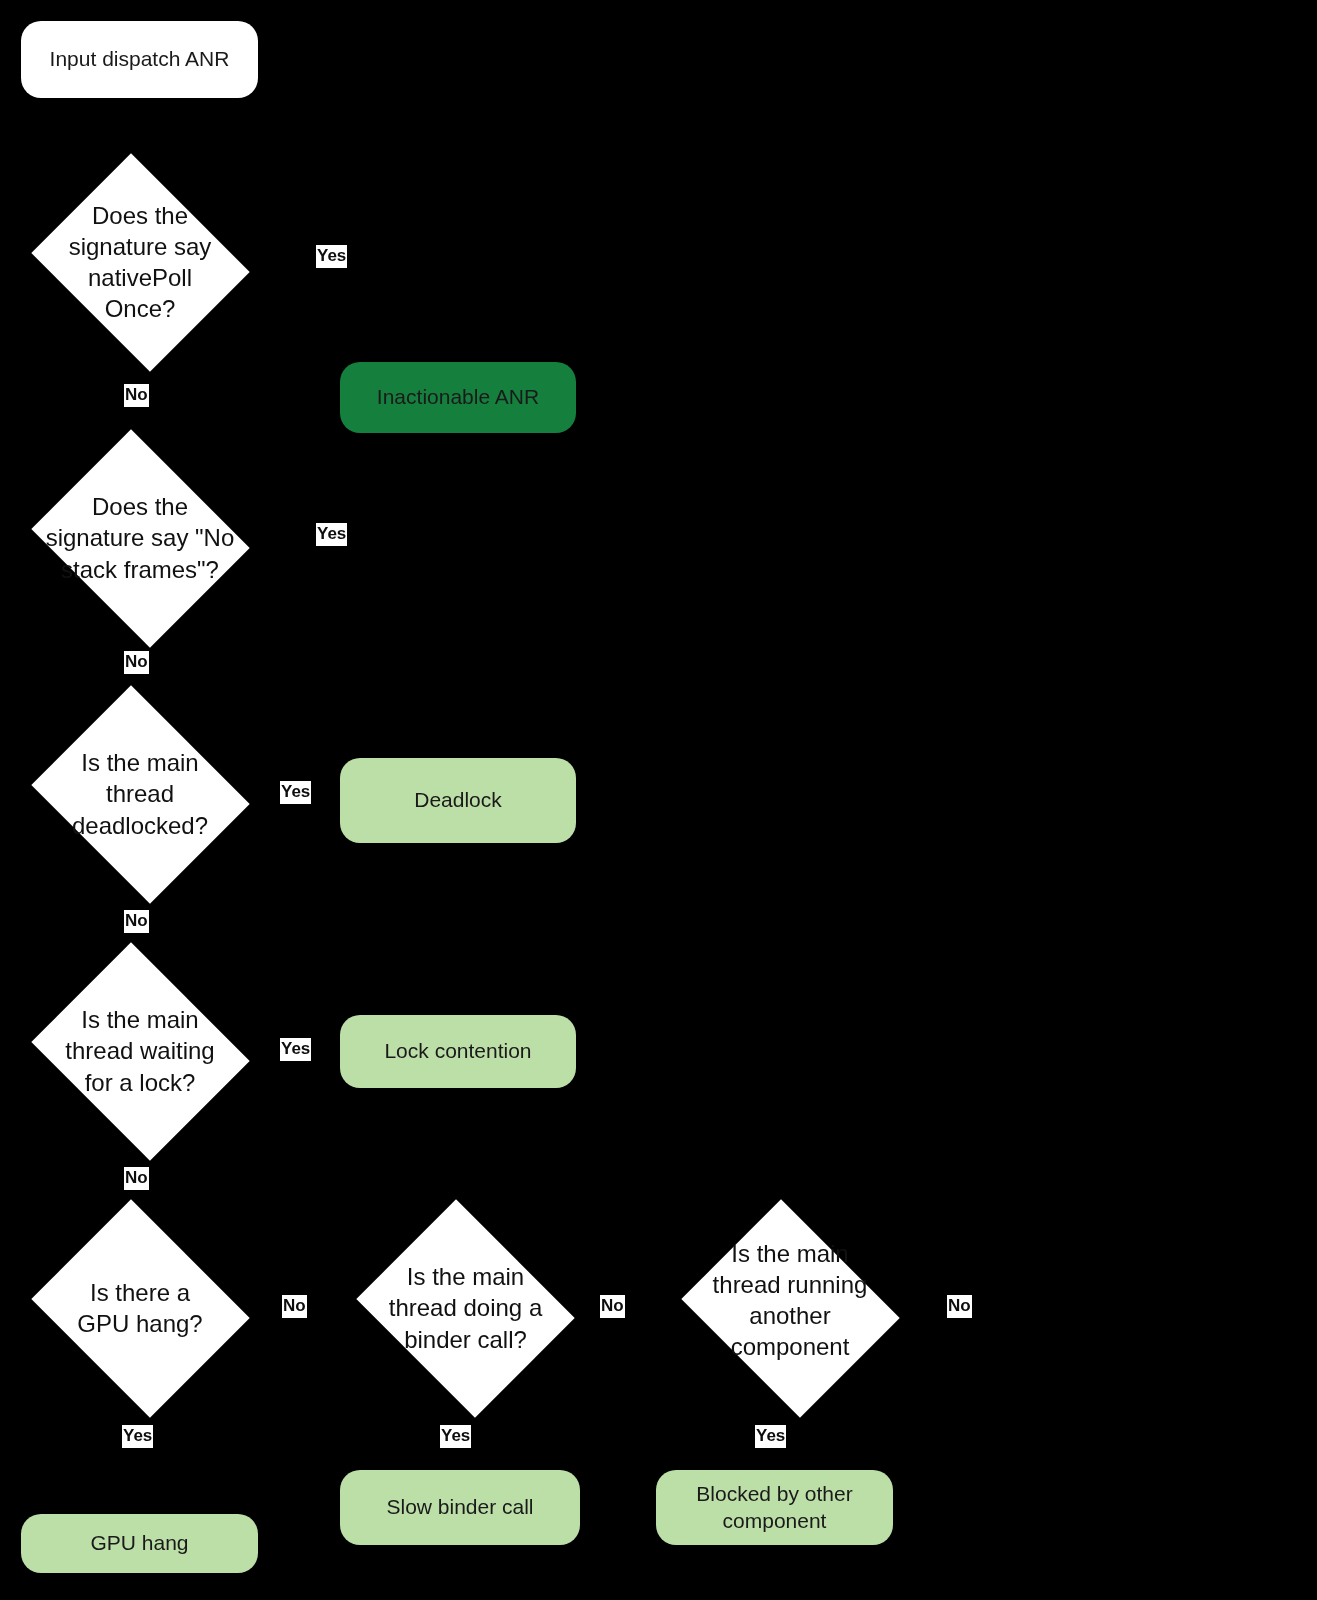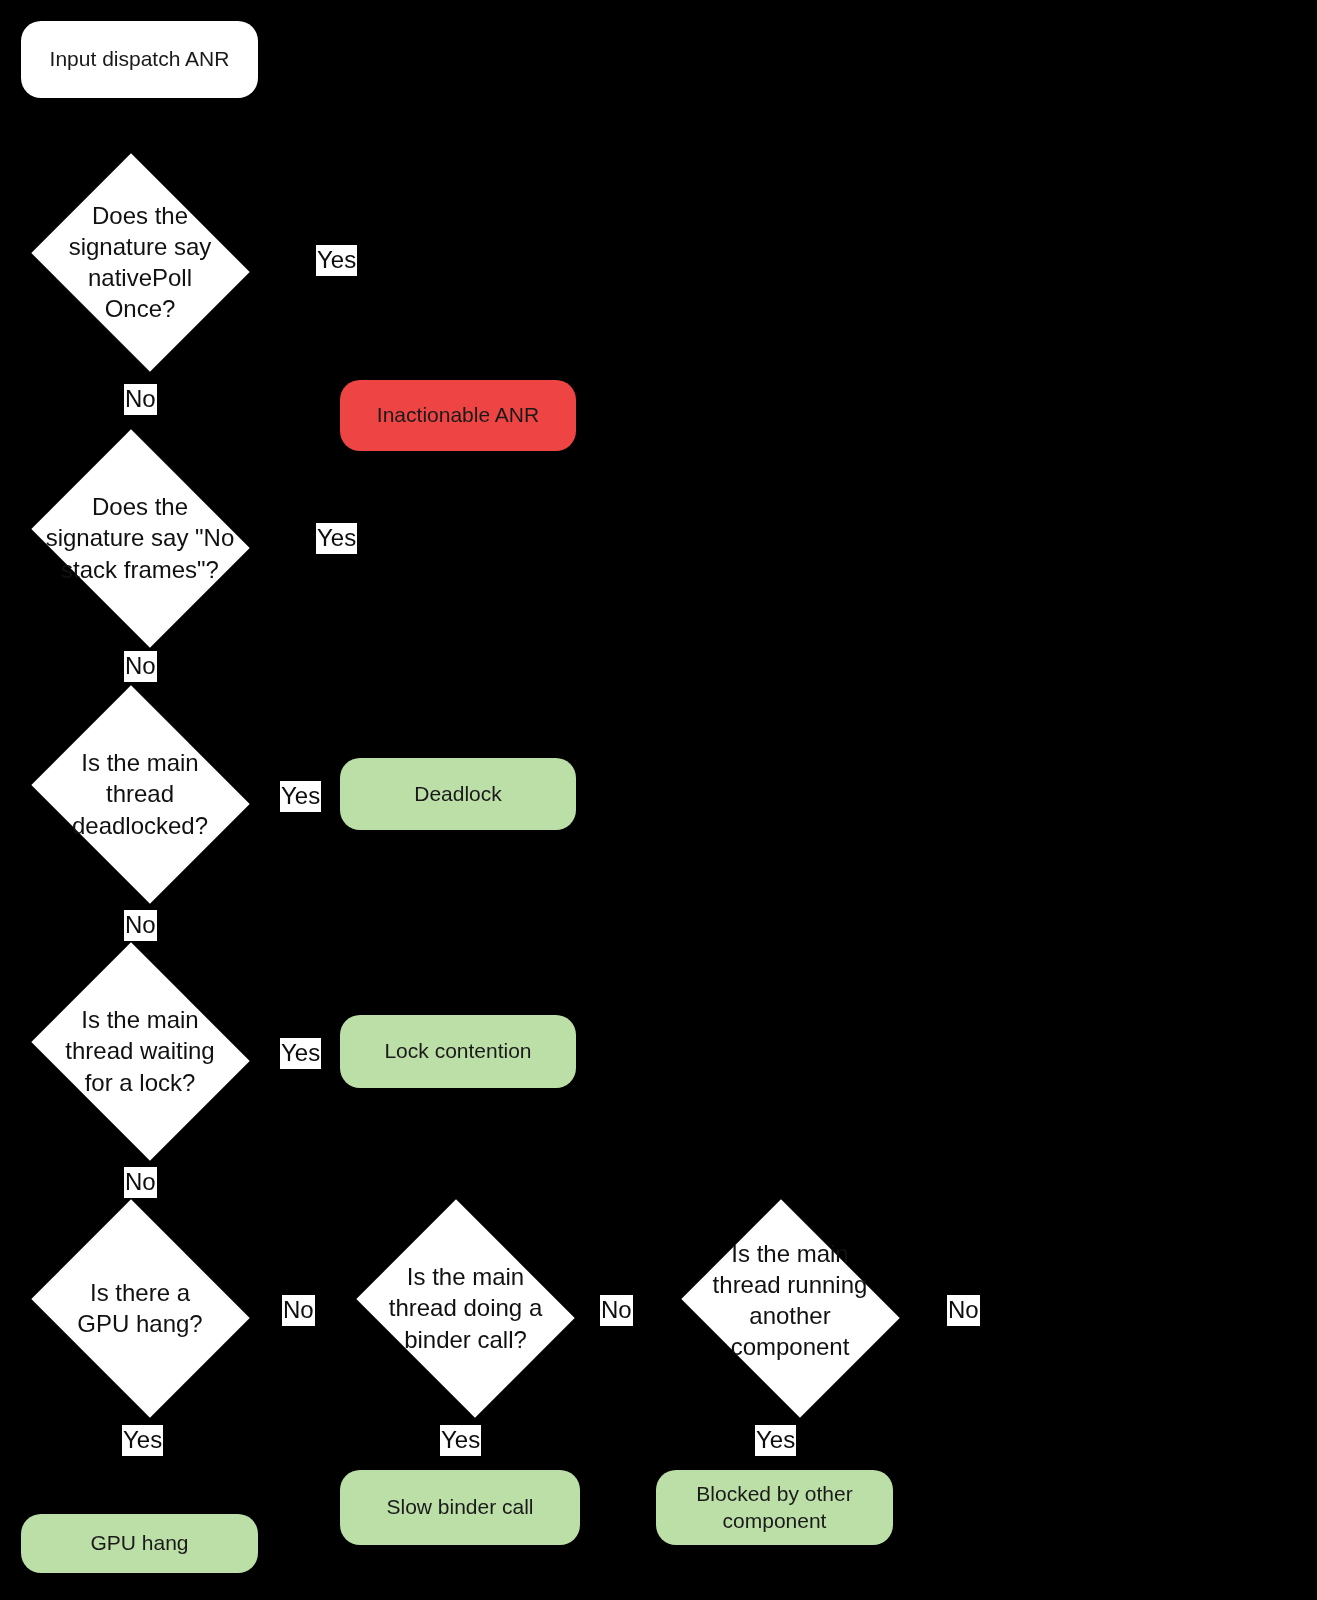--- a/index.html
+++ b/index.html
@@ -30,21 +30,21 @@
 
   
   .rect {
     border-radius: 20px;
     color: #1a1a1a;
     font-size: 21px;
     line-height: 1.28;
     padding: 4px 10px;
   }
   .rect.start   { background: #ffffff; }
-  .rect.bad     { background: #ef4444; margin-top: 18px; }
+  .rect.bad     { background: #15803d; }
   .rect.good    { background: #bcdfa8; }
 
   
   .diamond {
     
   }
   .diamond .shape {
     position: absolute;
     left: 50%;
     top: 50%;
@@ -64,24 +64,25 @@
     width: 170px;
     white-space: pre-line;
   }
   .diamond.wide .dlabel { width: 200px; }
 
   
   .edgelabel {
     position: absolute;
     background: #ffffff;
     color: #0d0d0d;
-    font-size: 24px;
+    font-size: 17px;
     line-height: 1.18;
     padding: 1px 1px 2px 1px;
     white-space: nowrap;
+    font-weight: bold;
   }
 
   
   .edge {
     position: absolute;
     background: #000000;
   }
 </style>
 </head>
 <body>
@@ -135,21 +136,21 @@
 
   <div class="node diamond" style="left:22px; top:694px; width:236px; height:200px;">
     <div class="shape"></div>
     <div class="dlabel">Is the main
 thread
 deadlocked?</div>
   </div>
   <div class="edgelabel" style="left:280px; top:781px;">Yes</div>
   <div class="edgelabel" style="left:124px; top:910px;">No</div>
 
-  <div class="node rect good" style="left:340px; top:758px; width:236px; height:72px;">
+  <div class="node rect good" style="left:340px; top:758px; width:236px; height:85px;">
     <span>Deadlock</span>
   </div>
 
   <div class="node diamond" style="left:22px; top:951px; width:236px; height:200px;">
     <div class="shape"></div>
     <div class="dlabel">Is the main
 thread waiting
 for a lock?</div>
   </div>
   <div class="edgelabel" style="left:280px; top:1038px;">Yes</div>

